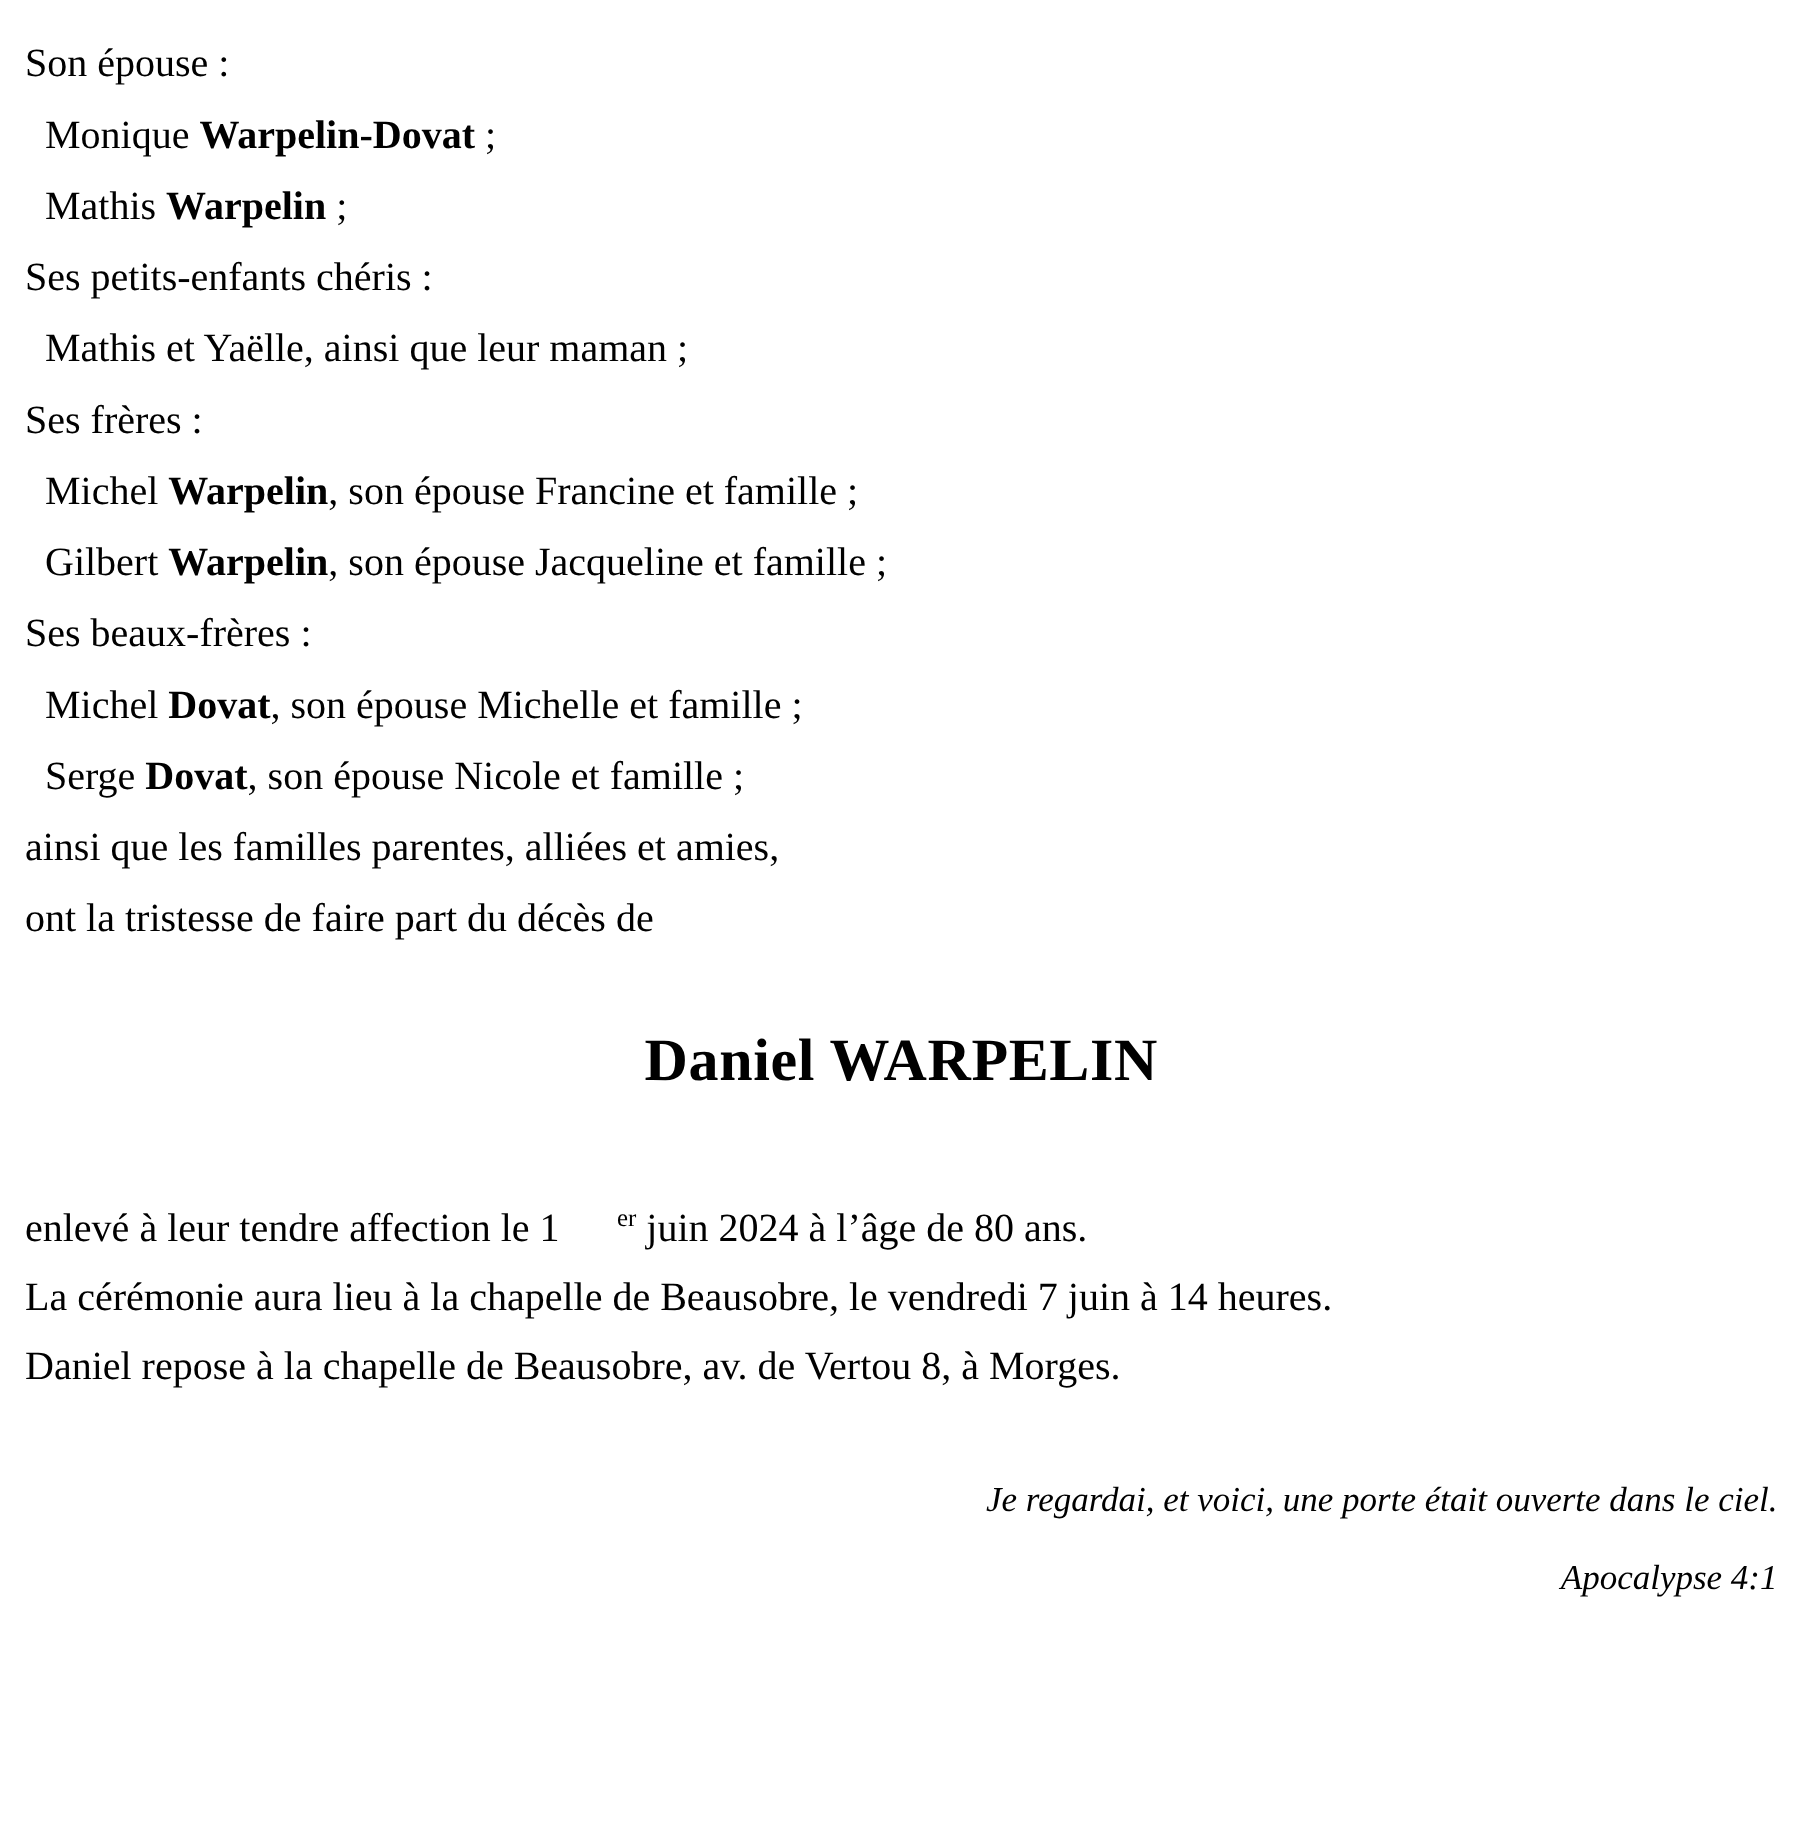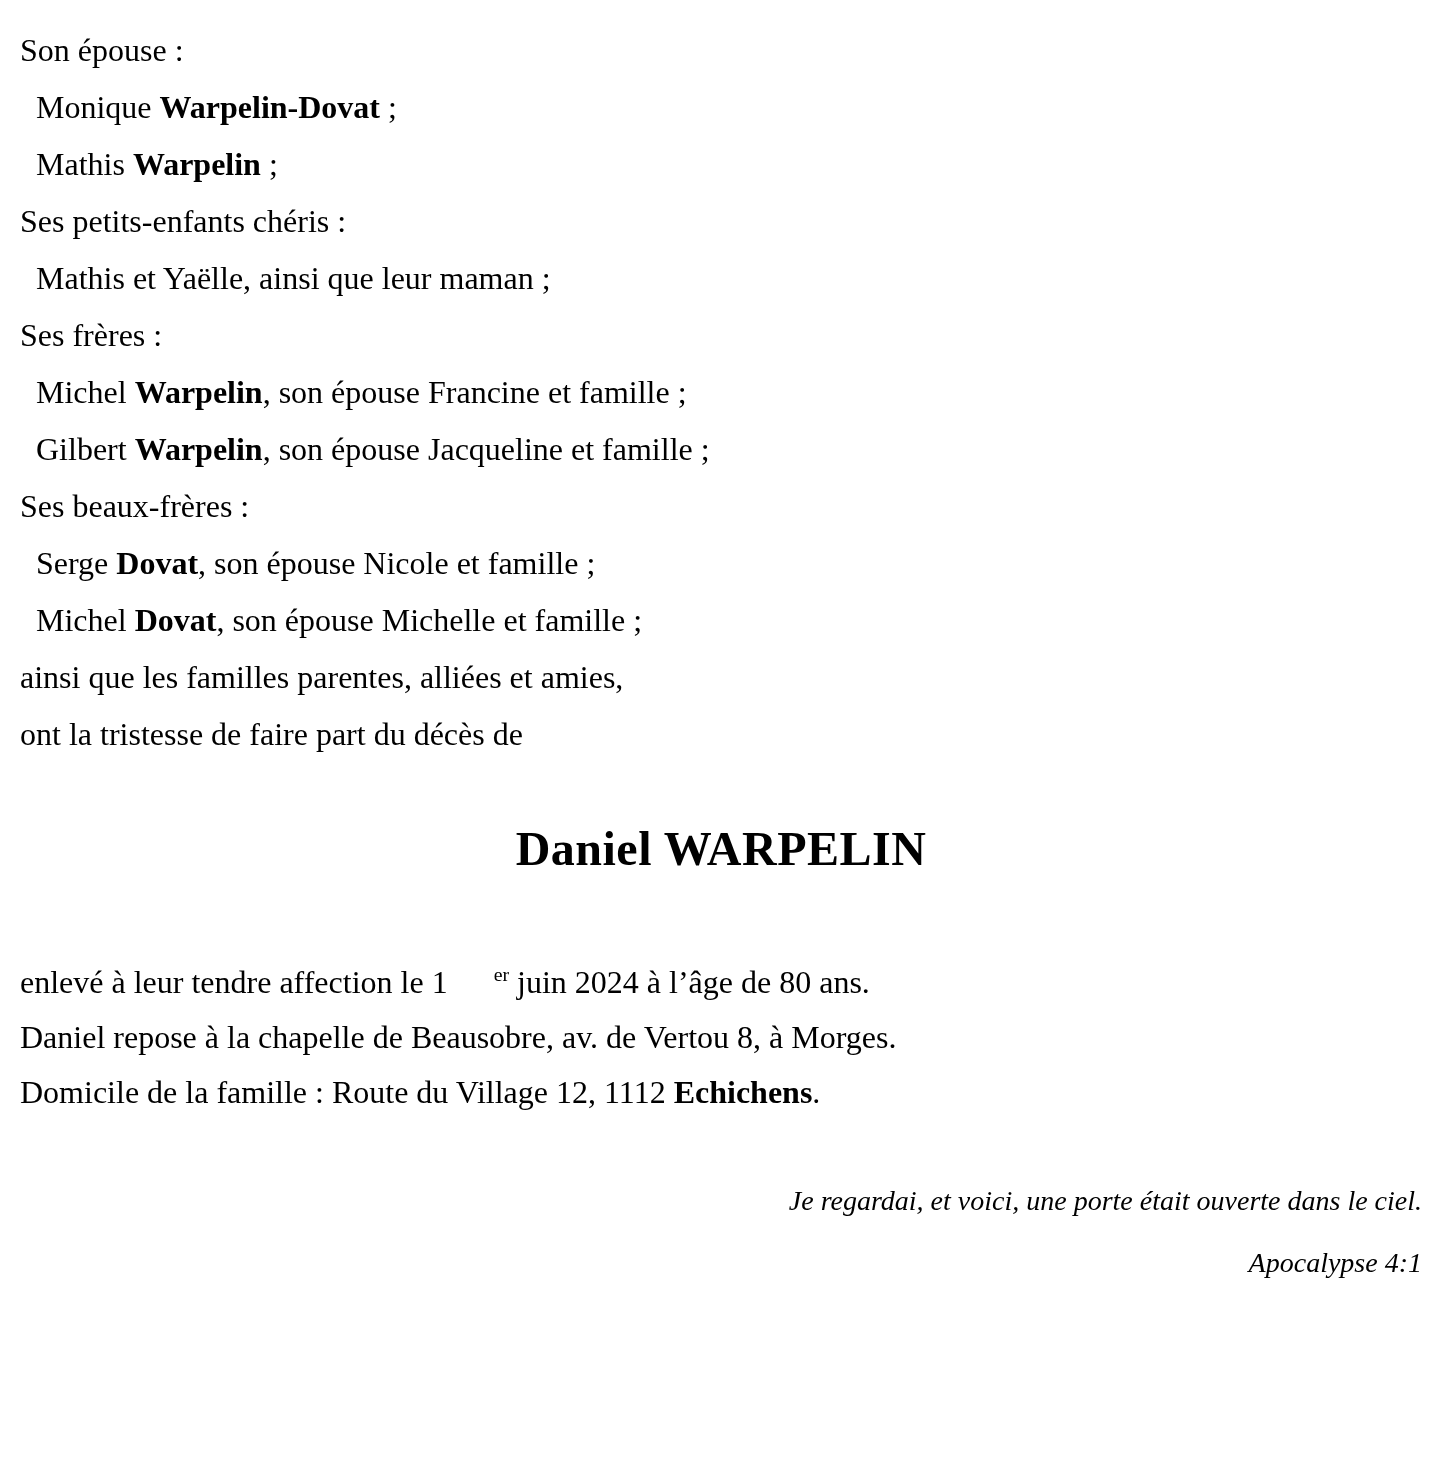--- a/index.html
+++ b/index.html
@@ -69,32 +69,32 @@
   <section id="family-section">
       <p class="line"><span>Son épouse :</span></p>
       <p class="line indent"><span>Monique </span><b>Warpelin-Dovat</b><span> ;</span></p>
       <p class="line indent"><span>Mathis </span><b>Warpelin</b><span> ;</span></p>
       <p class="line"><span>Ses petits-enfants chéris :</span></p>
       <p class="line indent"><span>Mathis et Yaëlle, ainsi que leur maman ;</span></p>
       <p class="line"><span>Ses frères :</span></p>
       <p class="line indent"><span>Michel </span><b>Warpelin</b><span>, son épouse Francine et famille ;</span></p>
       <p class="line indent"><span>Gilbert </span><b>Warpelin</b><span>, son épouse Jacqueline et famille ;</span></p>
       <p class="line"><span>Ses beaux-frères :</span></p>
+      <p class="line indent"><span>Michel </span><b>Dovat</b><span>, son épouse Michelle et famille ;</span></p>
       <p class="line indent"><span>Serge </span><b>Dovat</b><span>, son épouse Nicole et famille ;</span></p>
-      <p class="line indent"><span>Michel </span><b>Dovat</b><span>, son épouse Michelle et famille ;</span></p>
       <p class="line"><span>ainsi que les familles parentes, alliées et amies,</span></p>
       <p class="line"><span>ont la tristesse de faire part du décès de</span></p>
     </section>
 
   <h1 class="deceased-name">Daniel WARPELIN</h1>
 
   <section id="details-section" class="details">
       <p class="line"><span>enlevé à leur tendre affection le 1</span><sup class="ord">er</sup><span> juin 2024 à l’âge de 80 ans.</span></p>
+      <p class="line"><span>La cérémonie aura lieu à la chapelle de Beausobre, le vendredi 7 juin à 14 heures.</span></p>
       <p class="line"><span>Daniel repose à la chapelle de Beausobre, av. de Vertou 8, à Morges.</span></p>
-      <p class="line"><span>Domicile de la famille : Route du Village 12, 1112 </span><b>Echichens</b><span>.</span></p>
     </section>
 
   <section class="quote-section">
     <p class="quote-line">Je regardai, et voici, une porte était ouverte dans le ciel.</p>
     <p class="quote-line">Apocalypse 4:1</p>
   </section>
 
 </main>
 
 </body></html>

